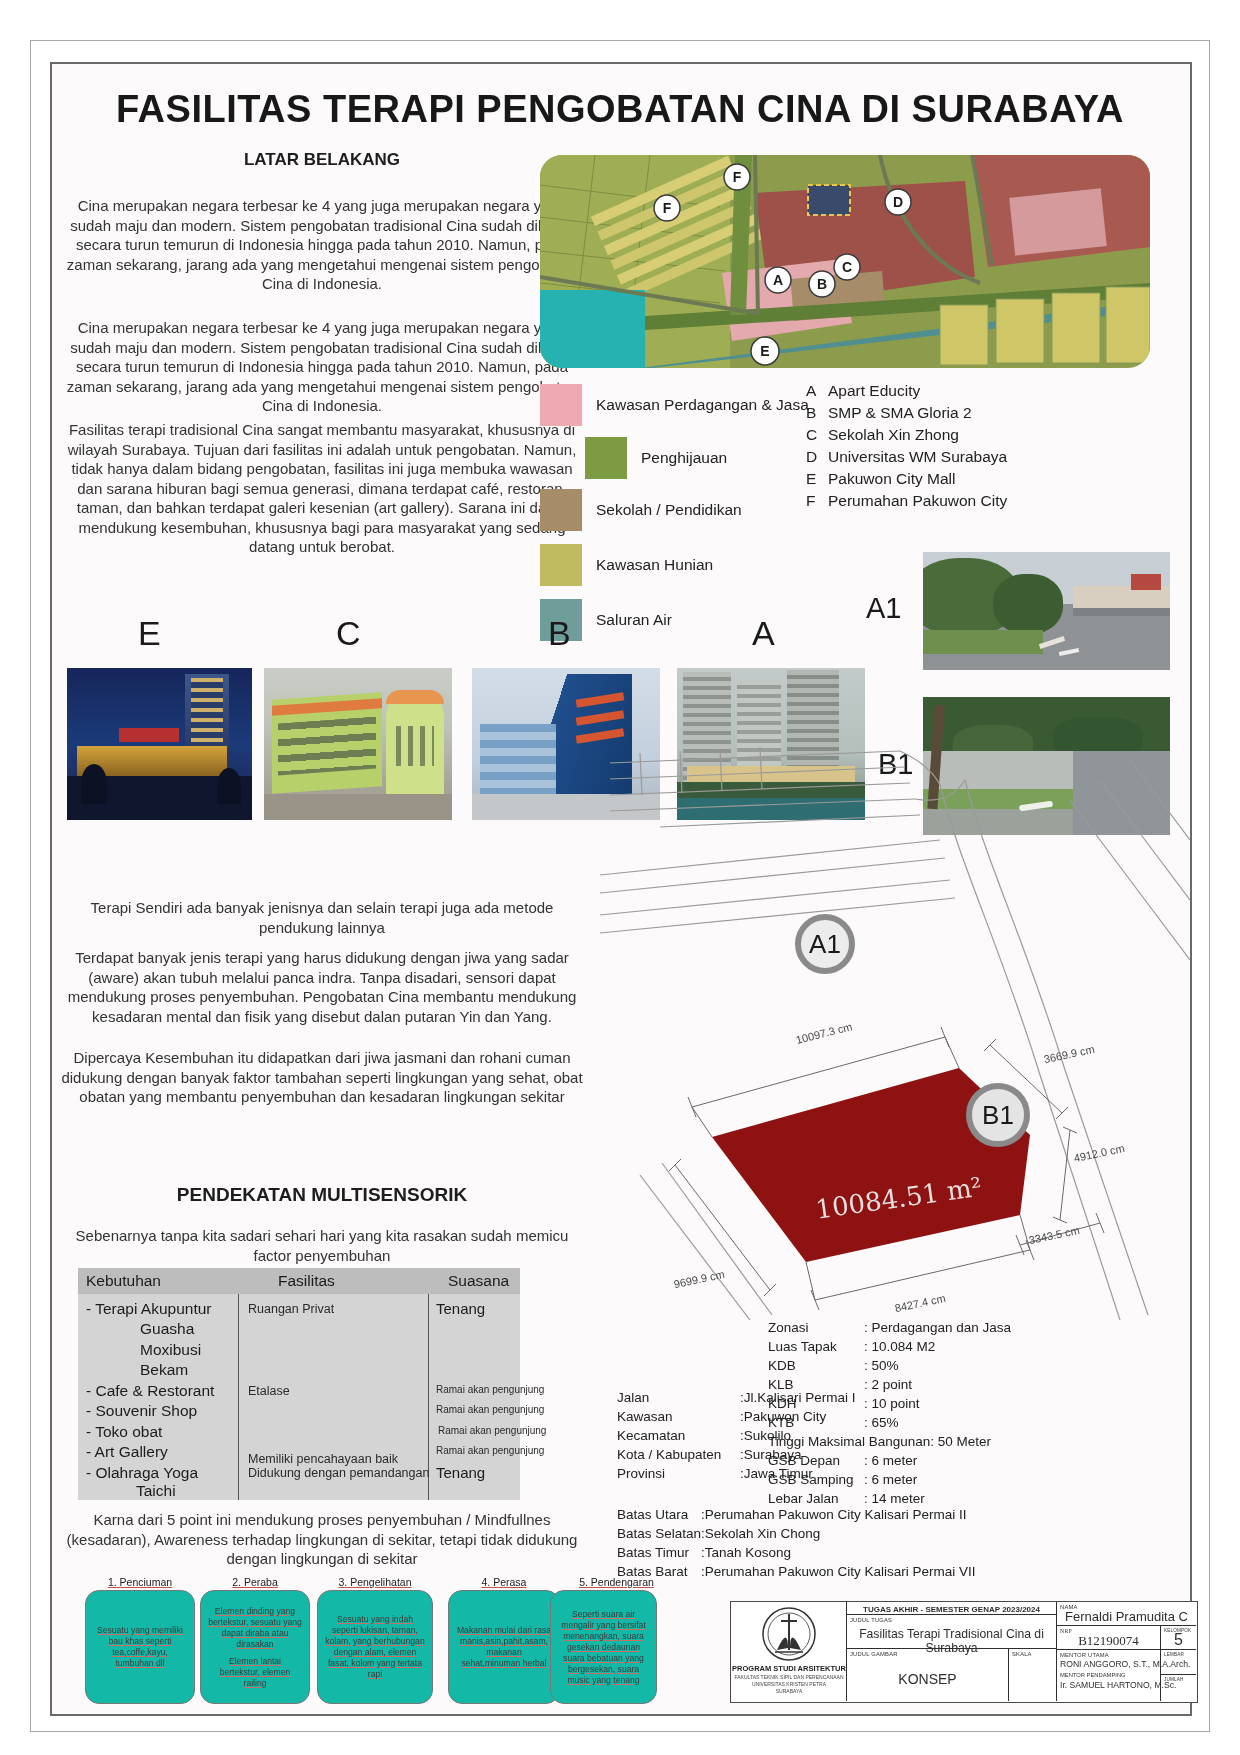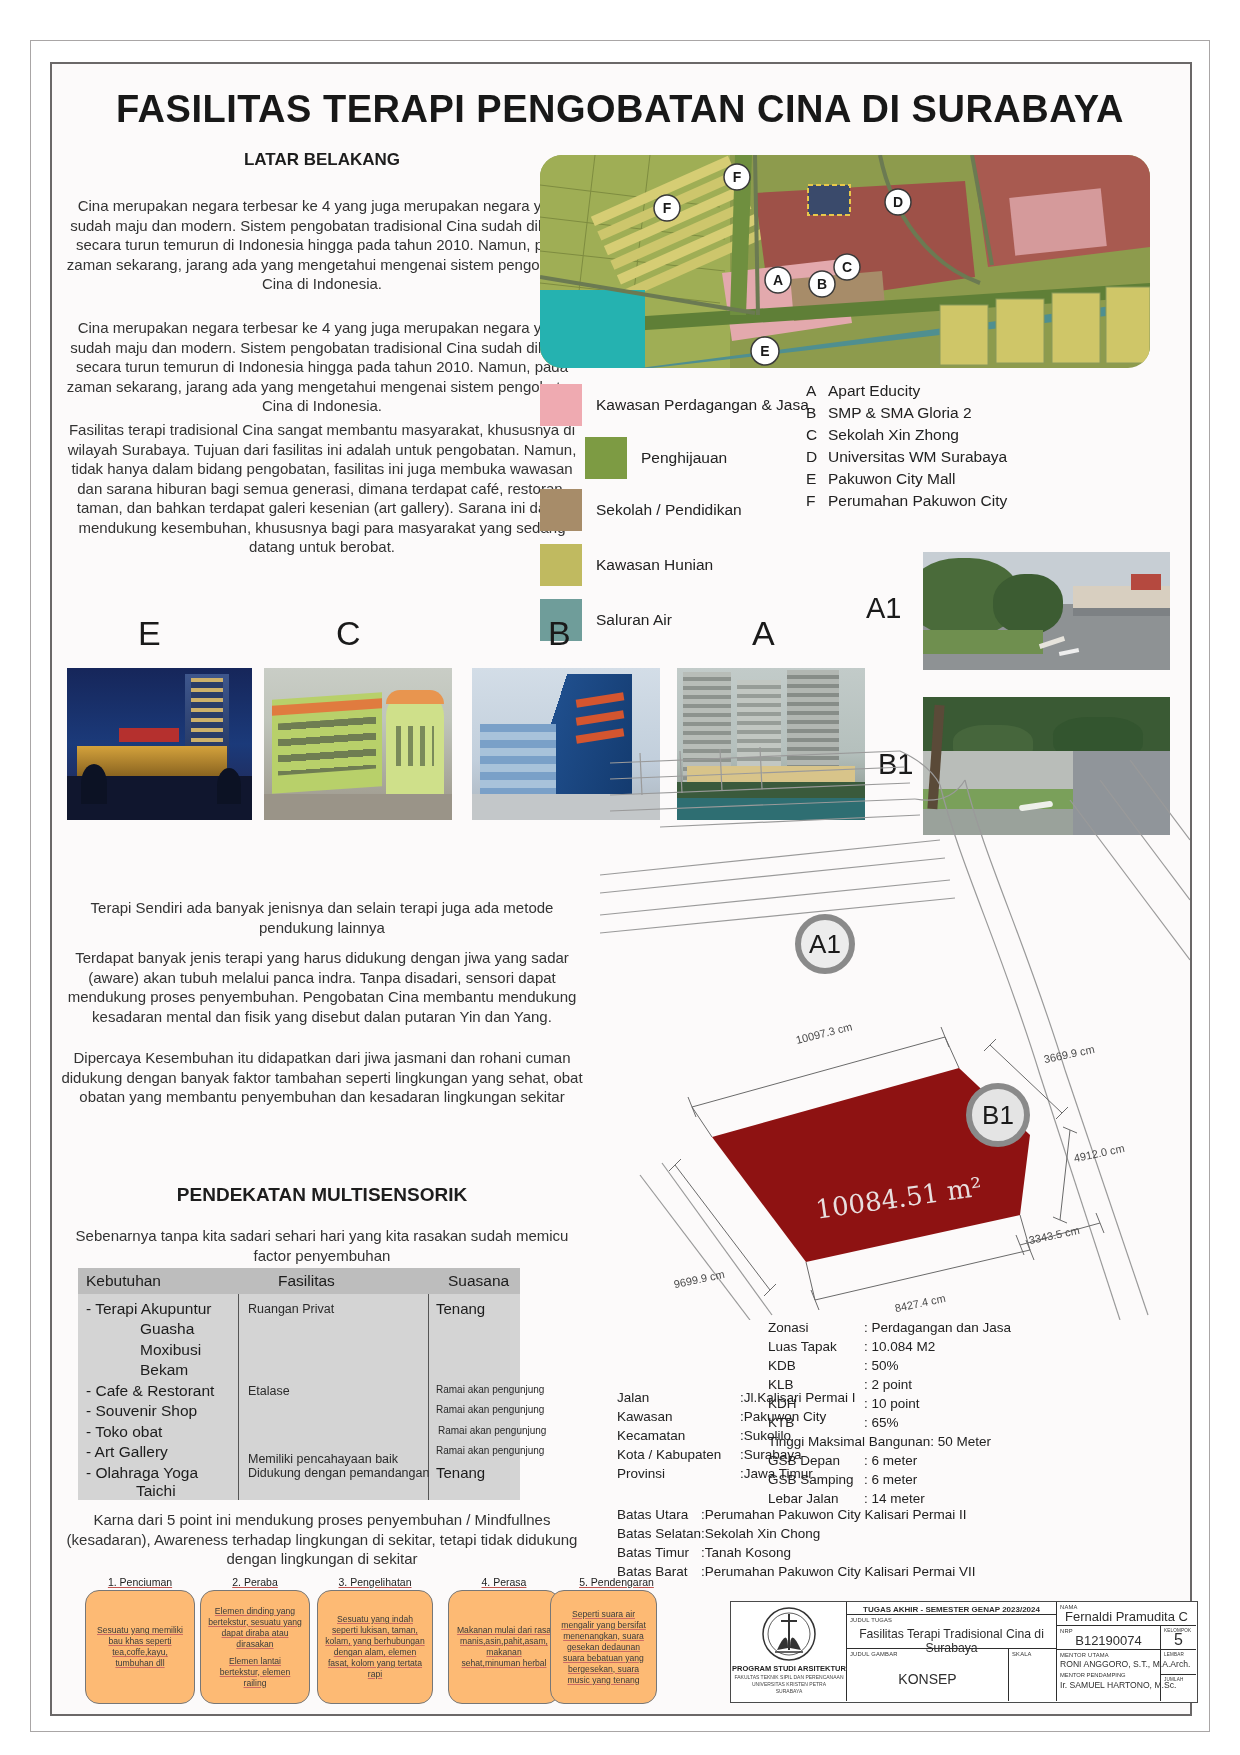--- a/index.html
+++ b/index.html
@@ -26,21 +26,21 @@
   .tbl-body{position:absolute;left:0;top:26px;width:442px;height:206px;background:#d4d4d4;}
   .tbl-div{position:absolute;top:26px;height:206px;width:1px;background:#555;}
   .th{position:absolute;font-size:15.5px;color:#1c1c1c;top:4px;}
   .c1{position:absolute;font-size:15.5px;color:#1c1c1c;white-space:nowrap;}
   .c2{position:absolute;font-size:12.5px;color:#2a2a2a;white-space:nowrap;}
   .c3b{position:absolute;font-size:15px;color:#1c1c1c;white-space:nowrap;}
   .c3s{position:absolute;font-size:10px;color:#2a2a2a;white-space:nowrap;}
   .sense-title{position:absolute;top:1576px;font-size:10.5px;color:#222;text-align:center;
                text-decoration:underline;text-decoration-color:#c0554f;}
   .sense-box{position:absolute;top:1590px;height:114px;border:1px solid #777;border-radius:14px;
-             background:#fdba74;display:flex;flex-direction:column;justify-content:center;gap:6px;
+             background:#14b8a6;display:flex;flex-direction:column;justify-content:center;gap:6px;
              padding:6px 7px;box-sizing:border-box;}
   .sense-box p{margin:0;font-size:8.6px;line-height:11px;text-align:center;color:#3a3a3a;
                text-decoration:underline;text-decoration-color:#cc6a64;text-decoration-thickness:1px;}
   .info-row{display:flex;font-size:13.5px;line-height:19px;color:#222;white-space:nowrap;}
   .tb{left:730px;top:1601px;width:468px;height:102px;border:1.5px solid #4a4a4a;background:#fff;
       box-sizing:border-box;font-size:10px;}
   .tb .cell{position:absolute;box-sizing:border-box;border-color:#4a4a4a;}
   .microlab{font-size:5.8px;color:#333;position:absolute;left:3px;top:2px;letter-spacing:.2px;}
   .dim-label{font-size:11px;fill:#4a4a4a;}
   .map-letter{font-size:14px;font-weight:bold;fill:#1a1a1a;}
@@ -495,21 +495,21 @@
       <div style="text-align:center;font-size:14px;margin-top:22px;">KONSEP</div>
     </div>
     <div class="cell" style="left:278px;top:47px;width:48px;height:52px;border-right:1px solid;">
       <span class="microlab">SKALA</span>
     </div>
 
     <div class="cell" style="left:326px;top:0;width:139px;height:24px;border-bottom:1px solid;">
       <span class="microlab">NAMA</span>
       <div style="text-align:center;font-size:13px;margin-top:7px;">Fernaldi Pramudita C</div>
     </div>
-    <div class="cell" style="left:326px;top:24px;width:104px;height:24px;border-bottom:1px solid;border-right:1px solid;">
+    <div class="cell" style="left:326px;top:24px;width:104px;height:24px;border-bottom:1px solid;border-right:1px solid;font-family:Liberation Serif, serif;">
       <span class="microlab">NRP</span>
       <div style="text-align:center;font-size:13px;margin-top:7px;">B12190074</div>
     </div>
     <div class="cell" style="left:430px;top:24px;width:35px;height:24px;border-bottom:1px solid;">
       <span class="microlab" style="font-size:4.6px;">KELOMPOK</span>
       <div style="text-align:center;font-size:16px;margin-top:5px;">5</div>
     </div>
     <div class="cell" style="left:326px;top:48px;width:104px;height:51px;border-right:1px solid;">
       <span class="microlab">MENTOR UTAMA</span>
       <div style="font-size:8.6px;margin:9px 2px 0 3px;white-space:nowrap;">RONI ANGGORO, S.T., M.A.Arch.</div>

